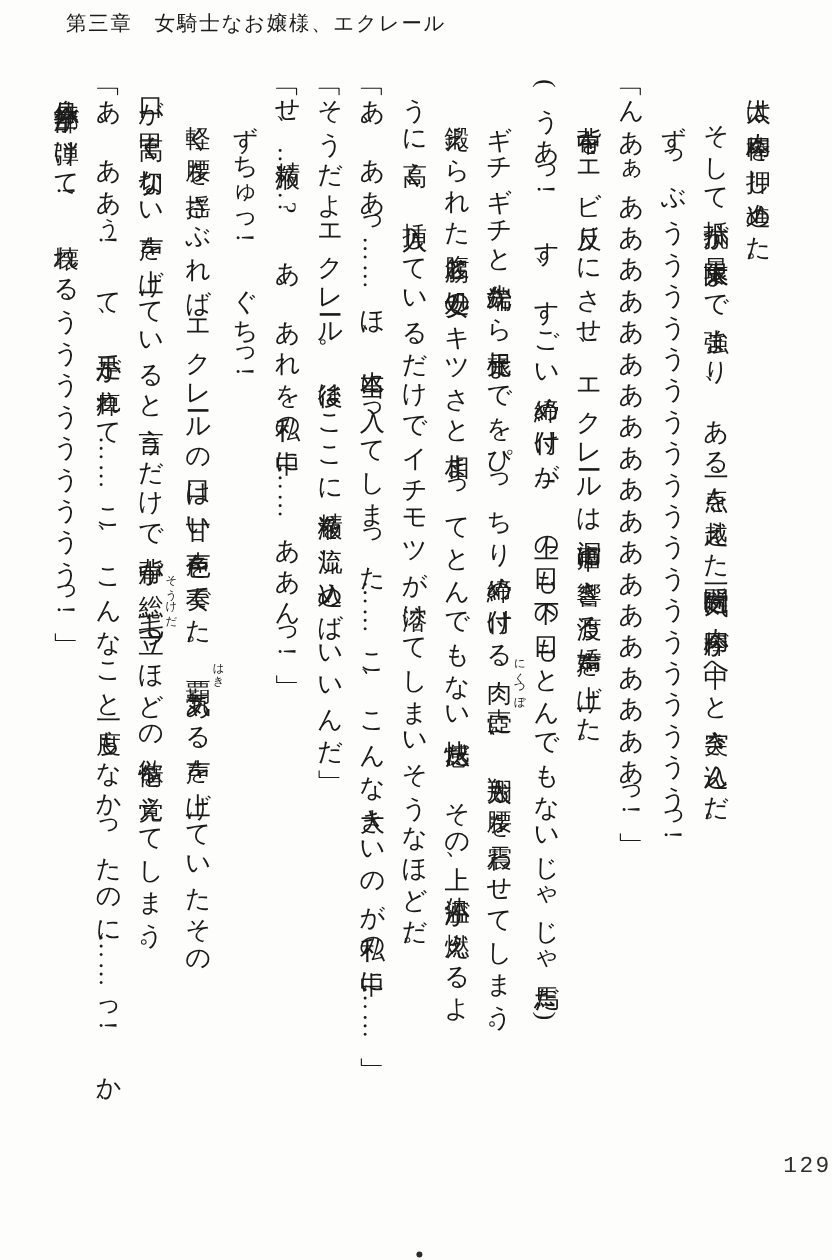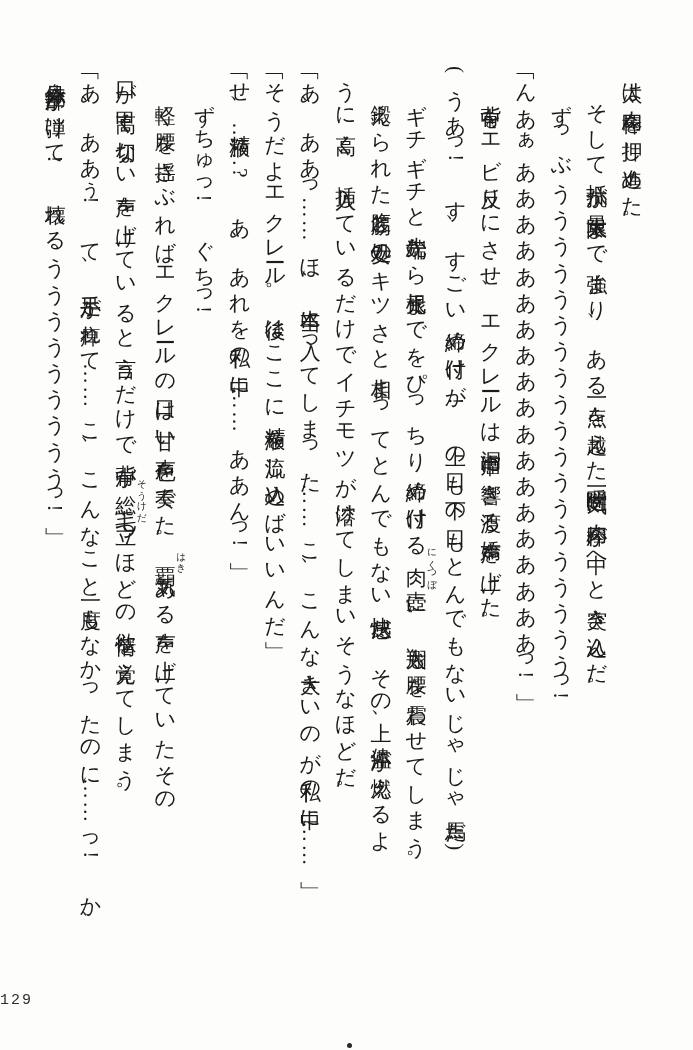--- a/index.html
+++ b/index.html
@@ -33,39 +33,40 @@
     white-space:pre;
   }
   .col.indent { text-indent:23px; }
   ruby rt {
     font-size:9.5px;
     letter-spacing:0;
     font-family:"Liberation Serif","DejaVu Serif",serif;
   }
   .page-number {
     position:absolute;
-    left:0; top:992px; width:100%;
-    text-align:left;
+    left:0; top:961px; width:100%;
+    text-align:right;
     font-family:"Liberation Mono","DejaVu Sans Mono",monospace;
-    font-size:15px;
+    font-size:19px;
     letter-spacing:2px;
     color:#2e2e2e;
   }
   .ink-dot {
     position:absolute;
     left:347px; top:1043px;
     width:5px; height:5px;
     border-radius:50%;
     background:#2a2a2a;
   }
 </style>
 </head>
 <body>
 
 <div class="page">
+  <div class="chapter-header">第三章　女騎士なお嬢様、エクレール</div>
 
   <div class="text-body" id="text-body">
       <div class="col">太は肉棒を押し進めた。</div>
       <div class="col indent">そして抵抗が最大限まで強まり、ある一点を越えた瞬間一気に肉棒が中へと突き込んだ。</div>
       <div class="col indent">ずっぶうううううううううううううううううううっ!</div>
       <div class="col">「んあぁあああああああああああああああああああっ!」</div>
       <div class="col indent">背中をエビ反りにさせ、エクレールは洞窟中に響き渡る嬌声を上げた。</div>
       <div class="col">(うあっ!　す、すごい締め付けが!　上の口も下の口もとんでもないじゃじゃ馬だ!)</div>
       <div class="col indent">ギチギチと先端から根元までをぴっちり締め付ける<ruby>肉壺<rt>にくつぼ</rt></ruby>に、翔太も腰を震わせてしまう。</div>
       <div class="col indent">鍛えられた腹筋と処女のキツさと相まってとんでもない快感だ。その上、体温が燃えるよ</div>

